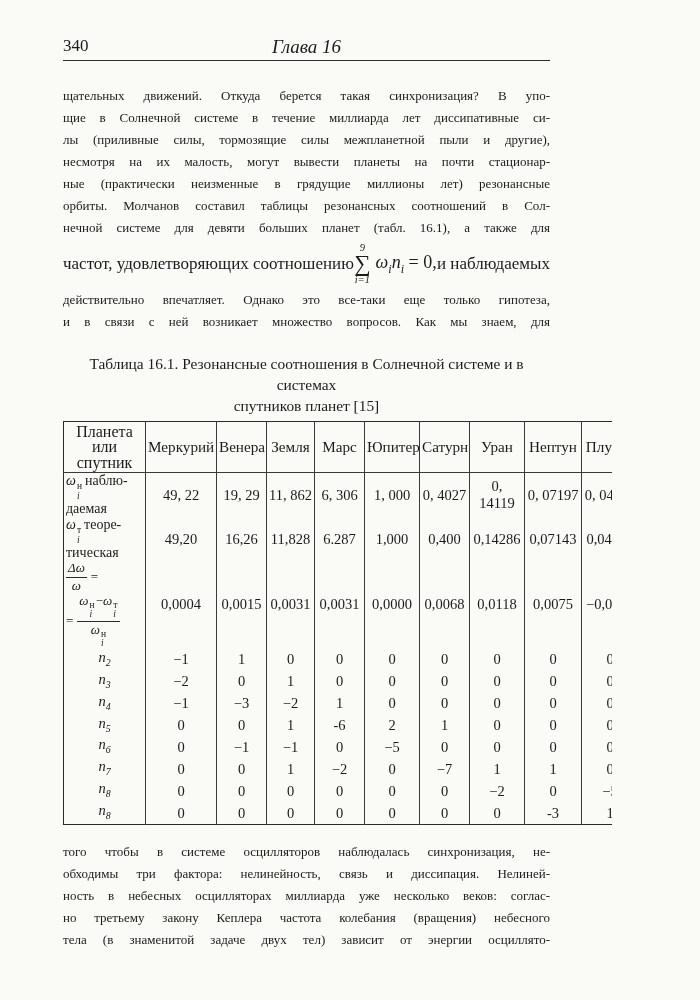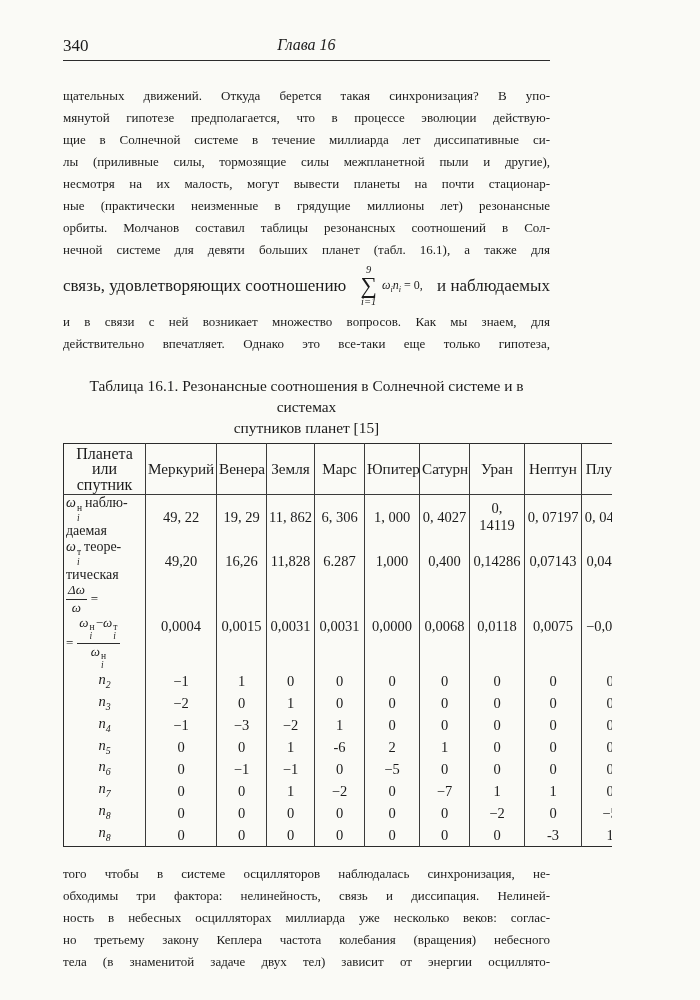--- a/index.html
+++ b/index.html
@@ -8,38 +8,38 @@
     background:#fafaf6;
     color:#1b1b1b;
     font-family:"Liberation Serif","DejaVu Serif",serif;
     -webkit-font-smoothing:antialiased;
   }
   .page{box-sizing:border-box;width:612px;height:1000px;padding:36px 62px 0 63px;overflow:hidden;}
 
   
   .runhead{position:relative;height:24px;border-bottom:1.6px solid #2c2c2c;margin-bottom:2px;}
   .pagenum{position:absolute;left:0;top:0;font-size:17px;}
-  .chapter{position:absolute;left:0;right:0;top:0;text-align:center;font-style:italic;font-size:16px;}
+  .chapter{position:absolute;left:0;right:0;top:0;text-align:center;font-style:italic;font-size:19px;}
 
   
   .para1{margin-top:24px;}
   .tline{
     font-size:13px;line-height:22px;
     text-align:justify;text-align-last:justify;-moz-text-align-last:justify;
     white-space:normal;
   }
   sub{font-size:68%;}
 
   
   .fline{display:flex;justify-content:space-between;align-items:center;height:50px;font-size:17px;}
   .sumblock{display:inline-flex;align-items:center;}
   .sumstack{display:inline-flex;flex-direction:column;align-items:center;line-height:1;margin-right:5px;}
   .slim{font-size:10.5px;font-style:italic;}
   .sigma{font-size:23px;line-height:0.95;}
-  .expr{font-size:12px;text-align:right;}
+  .expr{font-size:18px;text-align:right;}
   .eqtail{font-style:normal;}
 
   
   .caption{margin-top:20px;text-align:center;font-size:15.4px;line-height:21px;}
 
   
   table.restab{
     width:100%;table-layout:fixed;border-collapse:collapse;
     margin-top:5px;
     border:1.7px solid #2b2b2b;
@@ -81,45 +81,44 @@
 <div class="page">
 
   <div class="runhead">
     <span class="pagenum">340</span>
     <span class="chapter">Глава 16</span>
   </div>
 
   <div class="para1">
     <div>
         <div class="tline">щательных движений. Откуда берется такая синхронизация? В упо-</div>
-        <div class="tline">мянутой гипотезе предполагается, что в процессе эволюции действую-</div>
         <div class="tline">щие в Солнечной системе в течение миллиарда лет диссипативные си-</div>
         <div class="tline">лы (приливные силы, тормозящие силы межпланетной пыли и другие),</div>
         <div class="tline">несмотря на их малость, могут вывести планеты на почти стационар-</div>
         <div class="tline">ные (практически неизменные в грядущие миллионы лет) резонансные</div>
         <div class="tline">орбиты. Молчанов составил таблицы резонансных соотношений в Сол-</div>
         <div class="tline">нечной системе для девяти больших планет (табл. 16.1), а также для</div>
       </div>
 
     <div class="fline">
-      <span>связь, удовлетворяющих соотношению</span>
+      <span>частот, удовлетворяющих соотношению</span>
       <span class="sumblock">
         <span class="sumstack">
           <span class="slim">9</span>
           <span class="sigma">∑</span>
           <span class="slim">i=1</span>
         </span>
         <span class="expr"><i>ω</i><sub><i>i</i></sub><i>n</i><sub><i>i</i></sub><span class="eqtail"> = 0,</span></span>
       </span>
       <span>и наблюдаемых</span>
     </div>
 
     <div>
+        <div class="tline">действительно впечатляет. Однако это все-таки еще только гипотеза,</div>
         <div class="tline">и в связи с ней возникает множество вопросов. Как мы знаем, для</div>
-        <div class="tline">действительно впечатляет. Однако это все-таки еще только гипотеза,</div>
       </div>
   </div>
 
   <div class="caption">
     <div>Таблица 16.1. Резонансные соотношения в Солнечной системе и в системах</div>
     <div>спутников планет [15]</div>
   </div>
 
   <table class="restab">
     <colgroup>

